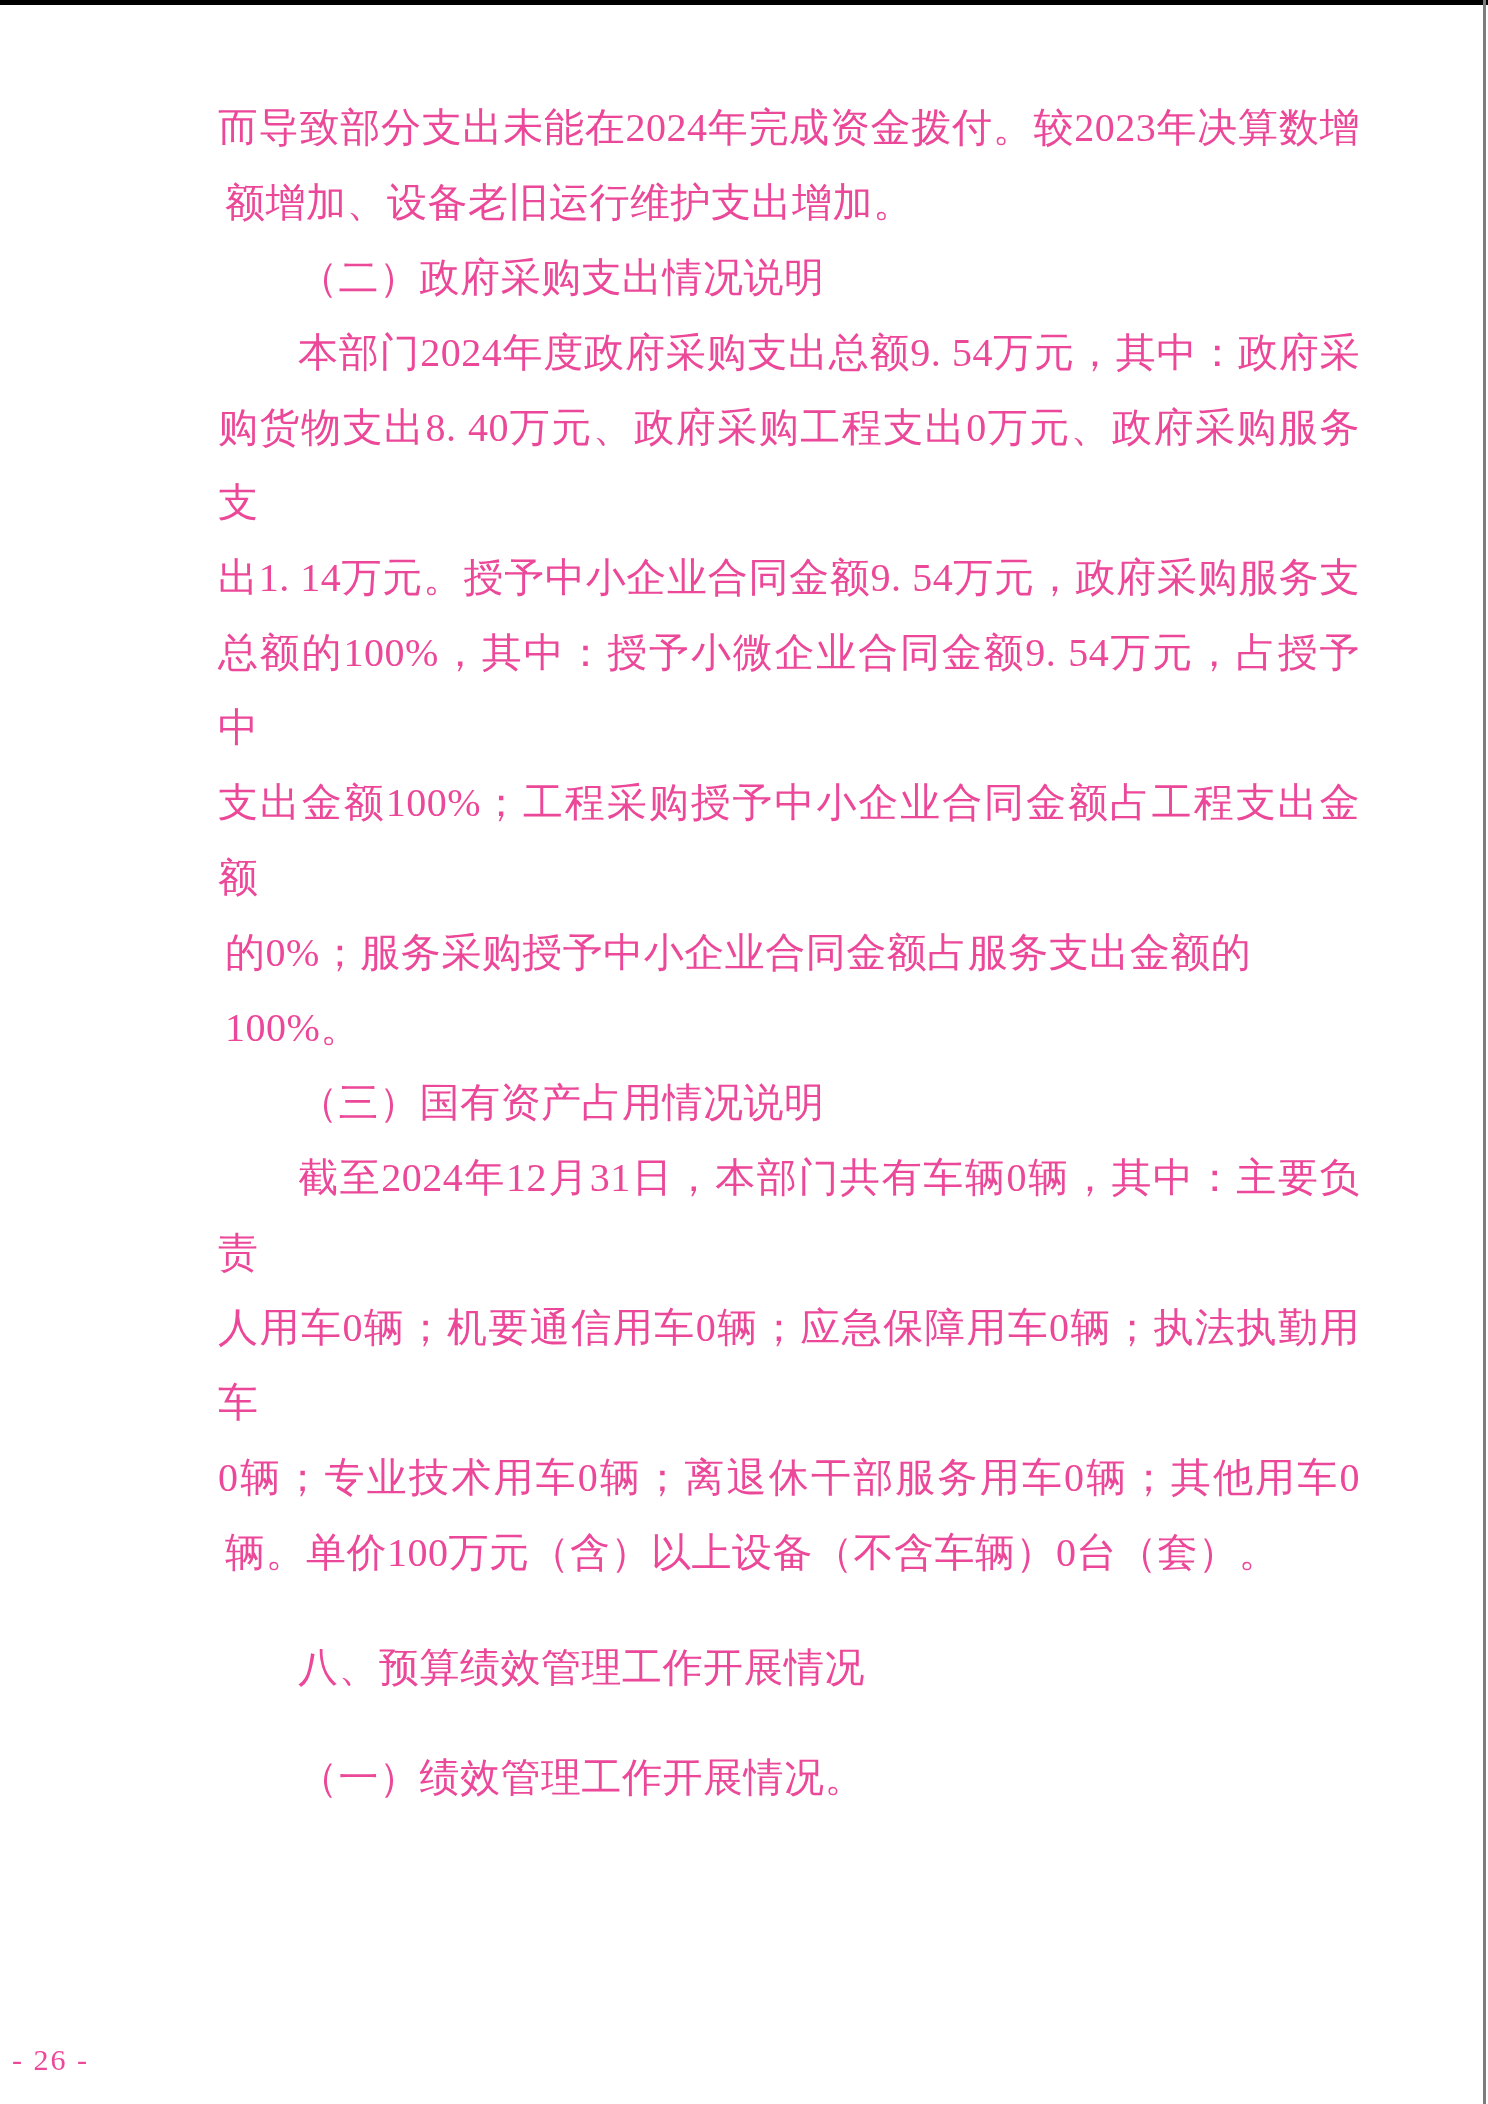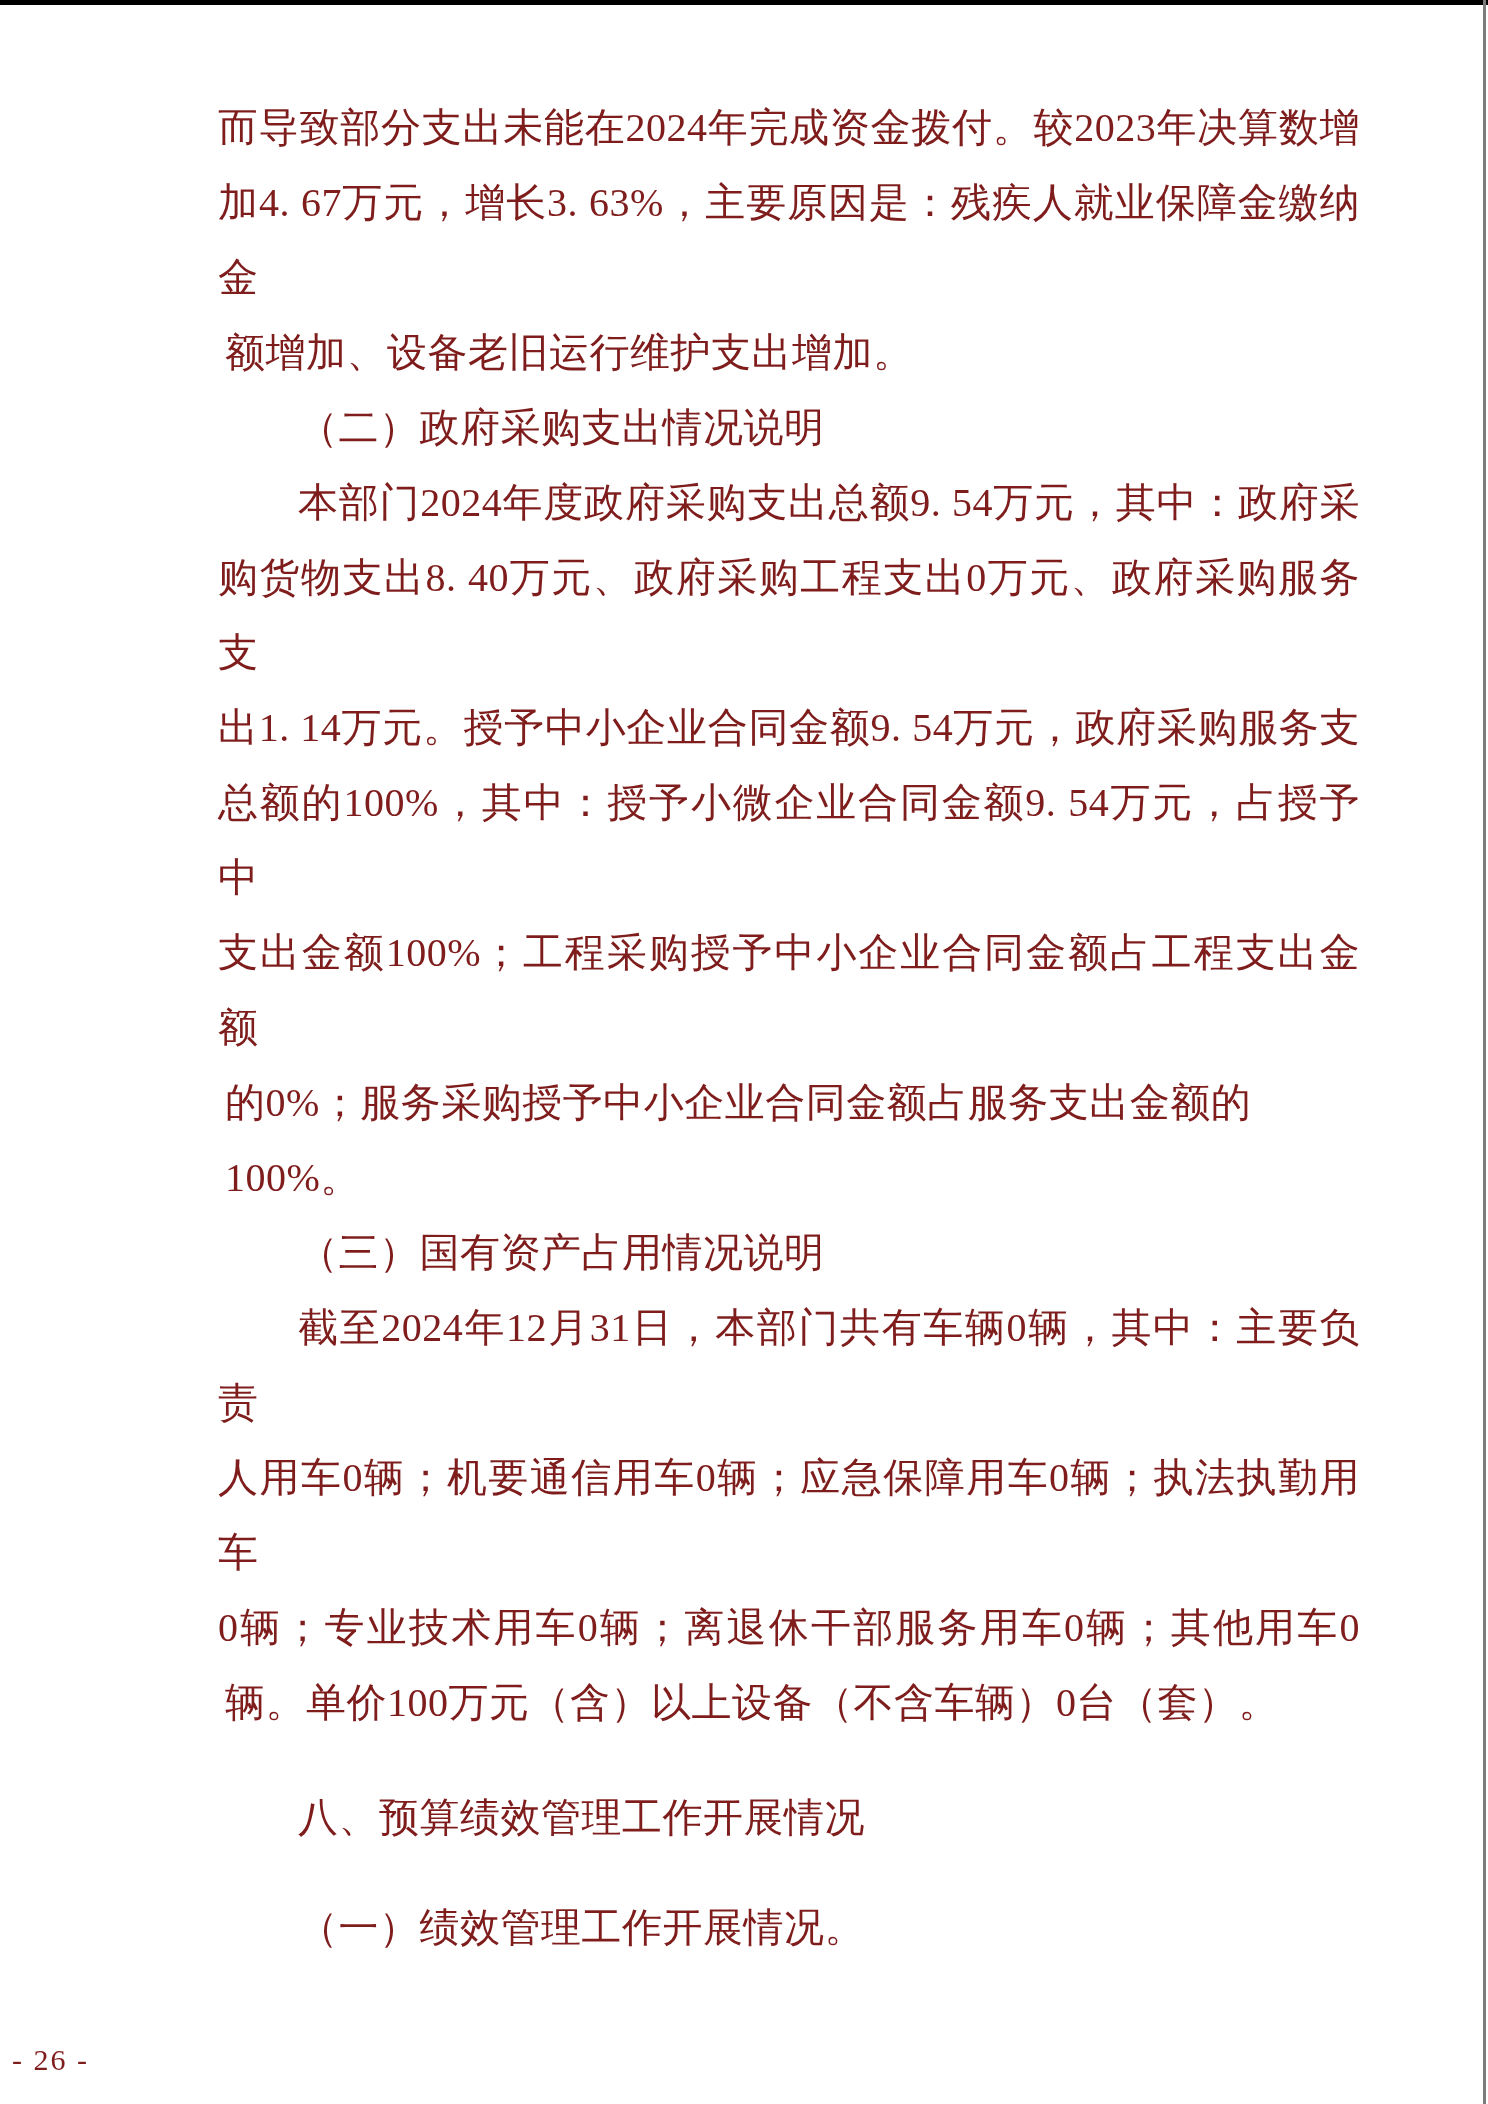--- a/index.html
+++ b/index.html
@@ -3,21 +3,21 @@
 <meta charset="utf-8">
 <style>
   html, body { margin: 0; padding: 0; background: #e8e8e8; }
   .page {
     position: relative;
     width: 1488px;
     height: 2104px;
     background: #ffffff;
     overflow: hidden;
     font-family: "Liberation Serif", "DejaVu Serif", serif;
-    color: #7f1d1d;
+    color: #ec4899;
   }
   .scan-top-edge {
     position: absolute;
     top: 0; left: 0; right: 0;
     height: 5px;
     background: #000000;
   }
   .scan-right-edge {
     position: absolute;
     top: 0; bottom: 0; right: 2px;
@@ -66,21 +66,20 @@
 </head>
 <body>
 
 <div class="page">
   <div class="scan-top-edge"></div>
   <div class="scan-right-edge"></div>
 
   <div class="content" id="doc-content">
       <div class="block block-paragraph">
         <div class="line">而导致部分支出未能在2024年完成资金拨付。较2023年决算数增</div>
-        <div class="line">加4. 67万元，增长3. 63%，主要原因是：残疾人就业保障金缴纳金</div>
         <div class="line no-just">额增加、设备老旧运行维护支出增加。</div>
       </div>
       <div class="block block-heading2">
         <div class="heading-line">（二）政府采购支出情况说明</div>
       </div>
       <div class="block block-paragraph">
         <div class="line indent">本部门2024年度政府采购支出总额9. 54万元，其中：政府采</div>
         <div class="line">购货物支出8. 40万元、政府采购工程支出0万元、政府采购服务支</div>
         <div class="line">出1. 14万元。授予中小企业合同金额9. 54万元，政府采购服务支</div>
         <div class="line">总额的100%，其中：授予小微企业合同金额9. 54万元，占授予中</div>

